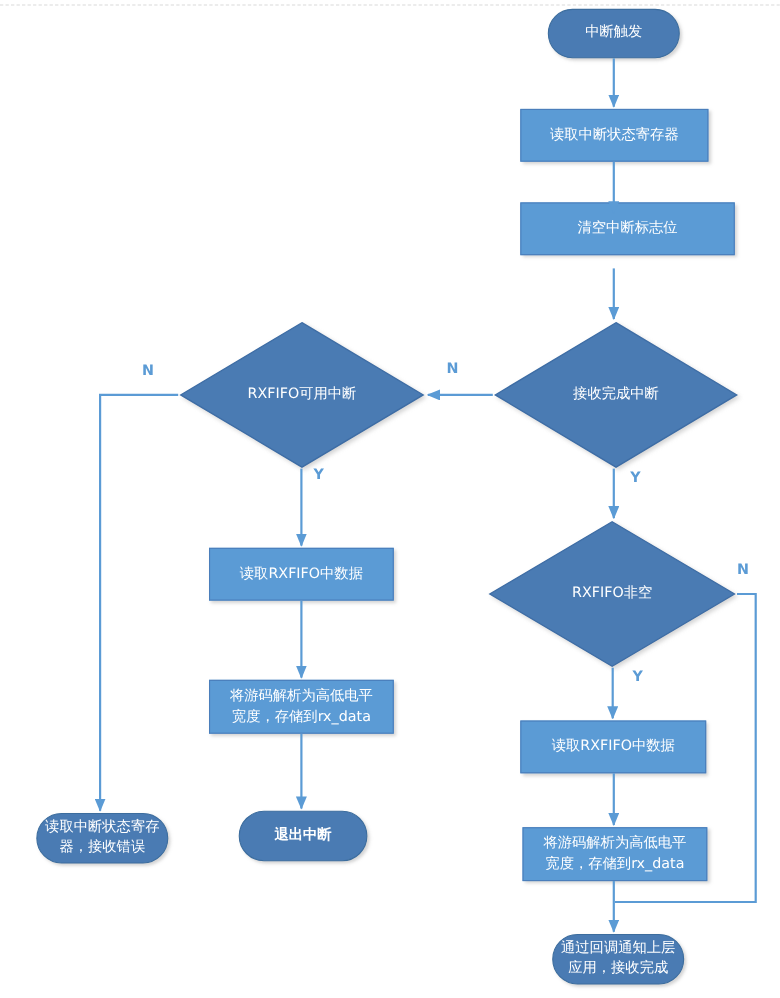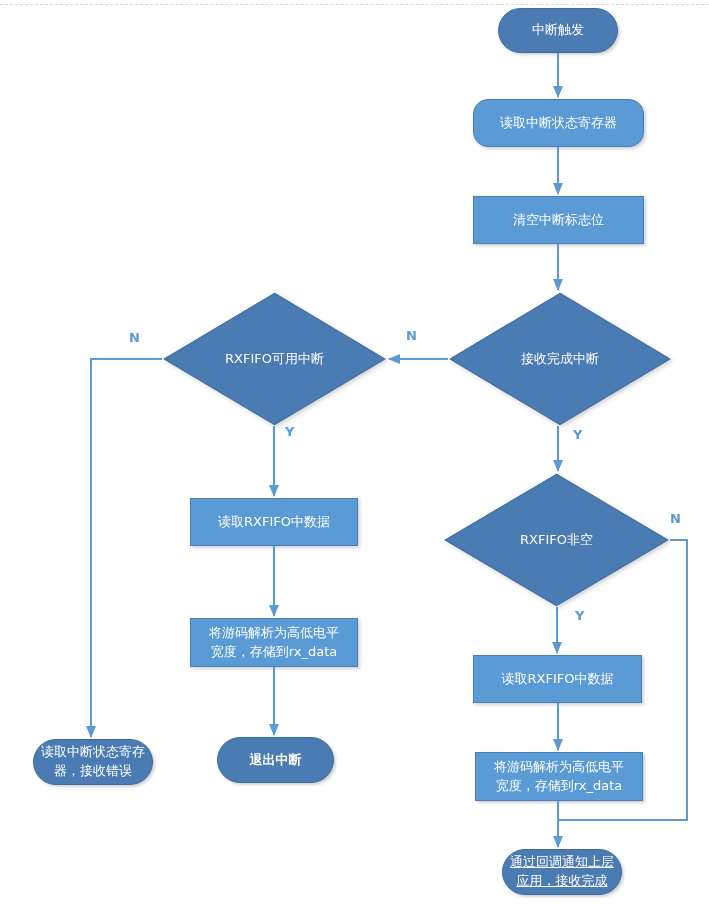--- a/index.html
+++ b/index.html
@@ -41,25 +41,25 @@
 <body>
 
 <div class="canvas">
 
   <div class="page-guide"></div>
 
   <div class="node terminal" style="left:498px;top:8px;width:120px;height:45px;">
     <span>中断触发</span>
   </div>
 
-  <div class="node process" style="left:473px;top:99px;width:171px;height:48px;border-radius:15px;">
+  <div class="node process" style="left:473px;top:99px;width:171px;height:48px;">
     <span>读取中断状态寄存器</span>
   </div>
 
-  <div class="node process" style="left:473px;top:196px;width:171px;height:48px;">
+  <div class="node process" style="left:473px;top:184px;width:195px;height:48px;">
     <span>清空中断标志位</span>
   </div>
 
   <div class="node decision" style="left:448px;top:292px;width:224px;height:134px;">
     <svg viewBox="0 0 100 100" preserveAspectRatio="none">
       <polygon class="decision-shape" points="50,1 99,50 50,99 1,50" vector-effect="non-scaling-stroke"></polygon>
     </svg>
     <span class="lbl">接收完成中断</span>
   </div>
 
@@ -94,21 +94,21 @@
   </div>
 
   <div class="node process" style="left:473px;top:655px;width:169px;height:48px;">
     <span>读取RXFIFO中数据</span>
   </div>
 
   <div class="node process" style="left:475px;top:752px;width:168px;height:49px;padding:0 13px;">
     <span>将游码解析为高低电平宽度，存储到rx_data</span>
   </div>
 
-  <div class="node terminal" style="left:502px;top:849px;width:120px;height:46px;padding:0 4px;text-decoration:underline;">
+  <div class="node terminal" style="left:502px;top:849px;width:120px;height:46px;padding:0 4px;">
     <span>通过回调通知上层应用，接收完成</span>
   </div>
 
   <svg class="connectors" width="709" height="907" viewBox="0 0 709 907">
     <defs>
       <marker id="arrow" viewBox="0 0 12 10" markerWidth="12" markerHeight="10" refX="11" refY="5" orient="auto" markerUnits="userSpaceOnUse">
         <path d="M0,0 L12,5 L0,10 z" fill="#5b9bd5"></path>
       </marker>
     </defs>
     <polyline points="558,53 558,97" marker-end="url(#arrow)"></polyline>

